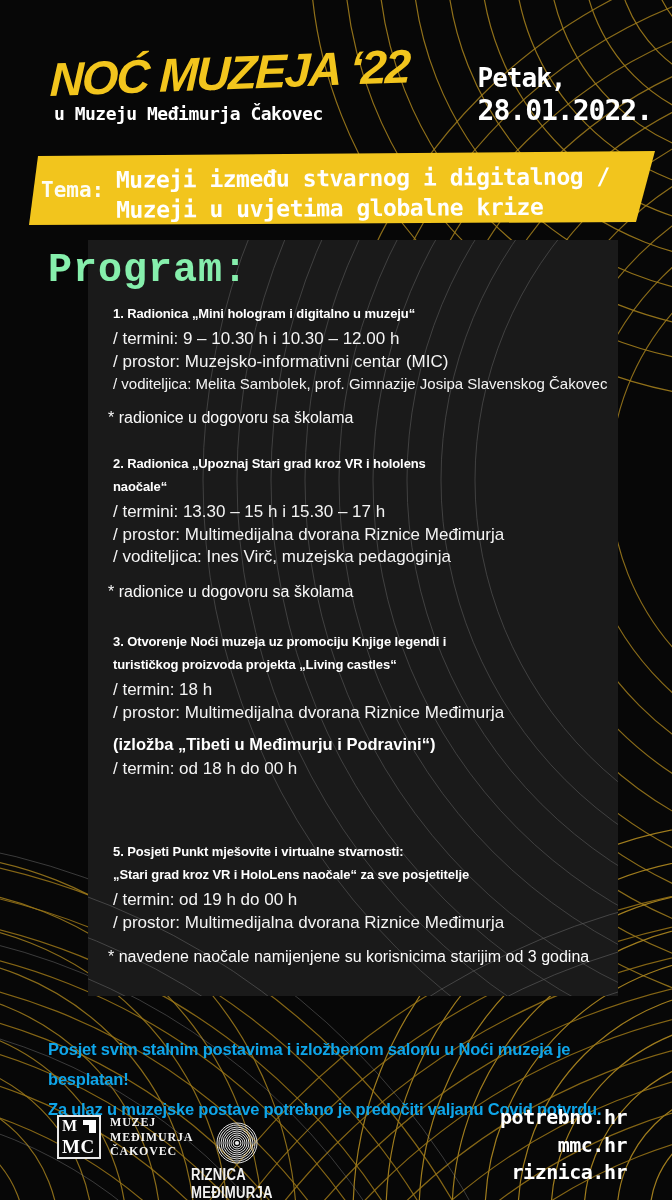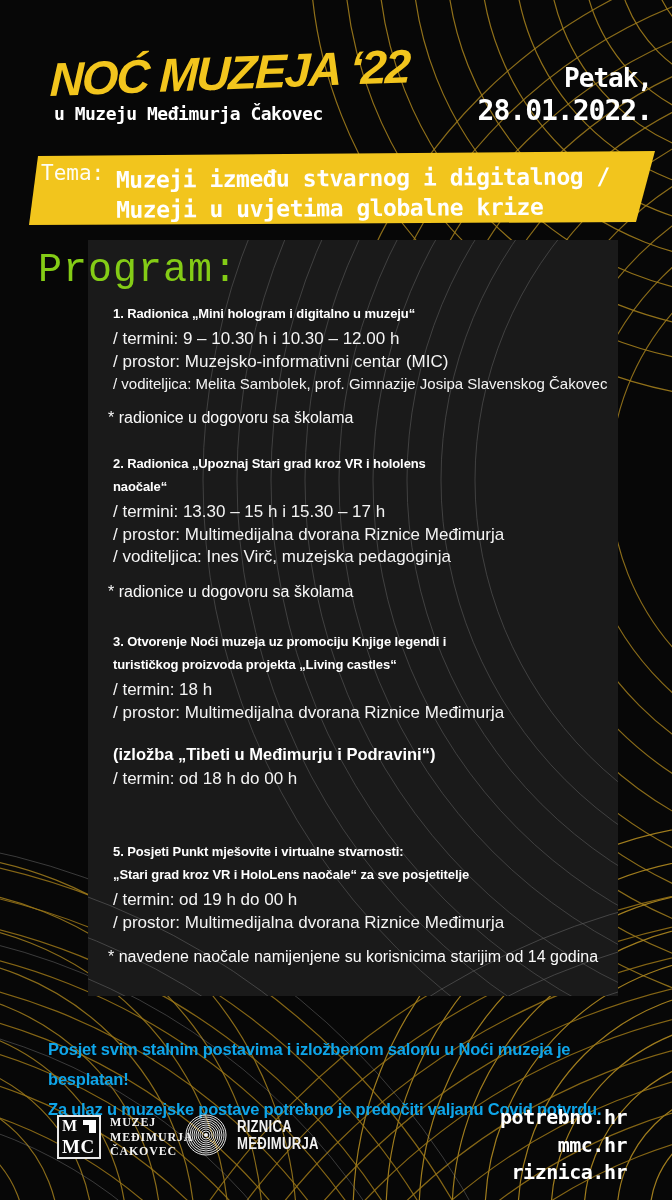--- a/index.html
+++ b/index.html
@@ -29,60 +29,60 @@
     transform:rotate(-2.2deg) skewX(-4deg);transform-origin:left center;
     white-space:nowrap;
   }
   .subtitle{
     position:absolute;left:54px;top:103px;
     font-family:"DejaVu Sans Mono",monospace;
     font-size:18px;font-weight:700;letter-spacing:-.5px;color:#fff;
     white-space:nowrap;
   }
   .date-block{
-    position:absolute;right:20px;top:62px;text-align:right;
+    position:absolute;right:20px;top:62px;text-align:left;
     font-family:"DejaVu Sans Mono",monospace;font-weight:700;color:#fff;
   }
   .date-line1{font-size:26px;line-height:32px;letter-spacing:-1px;}
   .date-line2{font-size:28px;line-height:34px;letter-spacing:-1px;}
 
   
   .banner-shape{
     position:absolute;left:25px;top:148px;width:634px;height:80px;
     background:#F2C51D;
     clip-path:polygon(13px 8px,630px 3px,611px 74px,4px 77px);
   }
   .banner-label{
-    position:absolute;left:41px;top:161px;
+    position:absolute;left:41px;top:178px;
     font-family:"DejaVu Sans Mono",monospace;
-    font-size:21px;font-weight:400;color:#fdfdf5;letter-spacing:0;
+    font-size:21px;font-weight:700;color:#fdfdf5;letter-spacing:0;
   }
   .banner-text{
     position:absolute;left:116px;top:163px;
     font-family:"DejaVu Sans Mono",monospace;
     font-size:23px;font-weight:700;line-height:30px;color:#fff;
     white-space:pre-line;letter-spacing:-.5px;
     transform:rotate(-.4deg);
   }
 
   
   .program-heading{
-    position:absolute;left:38px;top:248px;
+    position:absolute;left:48px;top:248px;
     font-family:"Liberation Mono",monospace;
-    font-size:40px;font-weight:400;color:#84cc16;letter-spacing:1px;
+    font-size:40px;font-weight:700;color:#86efac;letter-spacing:1px;
     white-space:nowrap;
   }
   .program-items{position:absolute;left:113px;top:0;width:505px;}
   .item{position:absolute;left:0;width:505px;}
   .item .title{
     font-size:13px;font-weight:700;line-height:23px;
     white-space:pre-line;letter-spacing:-.1px;
   }
   .item .subtitle2{
-    font-size:16.5px;font-weight:700;line-height:22px;margin-top:19px;
+    font-size:16.5px;font-weight:700;line-height:22px;margin-top:9px;
     white-space:pre-line;
   }
   .item .details{
     font-size:17px;font-weight:400;line-height:22.5px;margin-top:3px;
     white-space:pre-line;color:#f4f4f4;
   }
   .item .details-small{
     font-size:15px;font-weight:400;line-height:22px;
     white-space:pre-line;color:#f4f4f4;
   }
@@ -106,21 +106,21 @@
   }
   .mmc-m{position:absolute;left:3px;top:0px;font-size:16px;font-weight:700;}
   .mmc-glyph{position:absolute;right:3px;top:3px;width:13px;height:13px;background:#fff;}
   .mmc-glyph-cut{position:absolute;left:0;bottom:0;width:6px;height:8px;background:#0a0a0a;}
   .mmc-mc{position:absolute;left:3px;bottom:-1px;font-size:19px;font-weight:700;letter-spacing:.5px;}
   .mmc-label{
     margin-left:9px;font-family:"Liberation Serif",serif;
     font-size:12px;font-weight:700;line-height:14.5px;letter-spacing:.8px;
     white-space:pre-line;color:#f2f2f2;
   }
-  .riznica-logo{position:absolute;left:126px;top:0;display:flex;align-items:center;}
+  .riznica-logo{position:absolute;left:126px;top:8px;display:flex;align-items:center;flex-direction:column;}
   .riznica-label{
     margin-left:8px;font-size:16px;font-weight:600;line-height:17.5px;
     letter-spacing:.3px;white-space:pre-line;color:#f2f2f2;
     transform:scaleX(.82);transform-origin:left center;
   }
   .websites{
     position:absolute;right:45px;top:1104px;text-align:right;
     font-family:"DejaVu Sans Mono",monospace;
     font-size:20px;font-weight:700;line-height:27.5px;letter-spacing:-.5px;color:#fff;
   }
@@ -275,21 +275,21 @@
       <div class="item" id="item-4">
         <div class="subtitle2">(izložba „Tibeti u Međimurju i Podravini“)</div>
         <div class="details">/ termin: od 18 h do 00 h</div>
       </div>
 
       <div class="item" id="item-5">
         <div class="title">5. Posjeti Punkt mješovite i virtualne stvarnosti:
 „Stari grad kroz VR i HoloLens naočale“ za sve posjetitelje</div>
         <div class="details">/ termin: od 19 h do 00 h
 / prostor: Multimedijalna dvorana Riznice Međimurja</div>
-        <div class="note">* navedene naočale namijenjene su korisnicima starijim od 14 godina</div>
+        <div class="note">* navedene naočale namijenjene su korisnicima starijim od 3 godina</div>
       </div>
 
     </div>
 
     <div class="notice">Posjet svim stalnim postavima i izložbenom salonu u Noći muzeja je besplatan!
 Za ulaz u muzejske postave potrebno je predočiti valjanu Covid potvrdu.</div>
 
     <div class="logos">
       <div class="mmc-logo">
         <div class="mmc-box">

